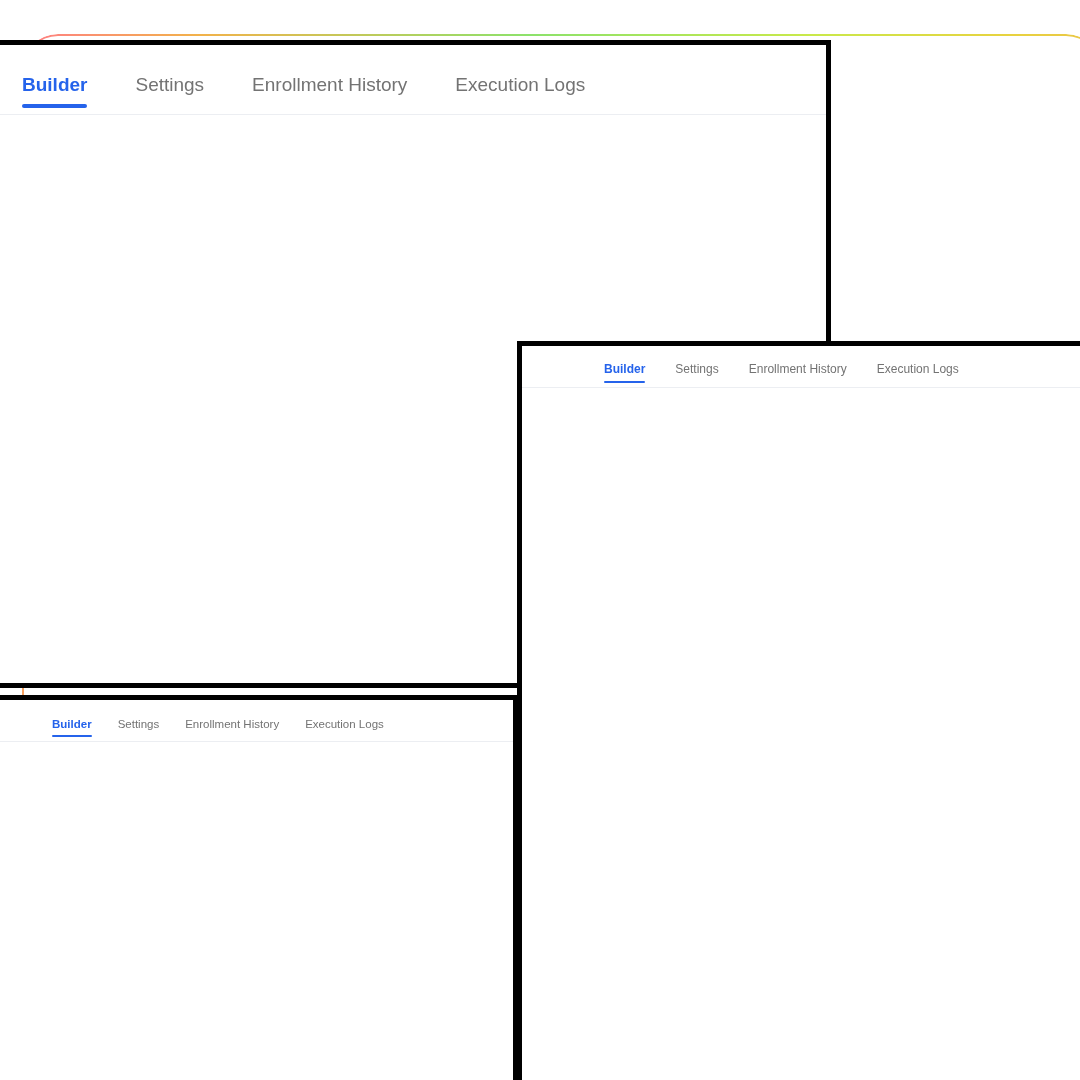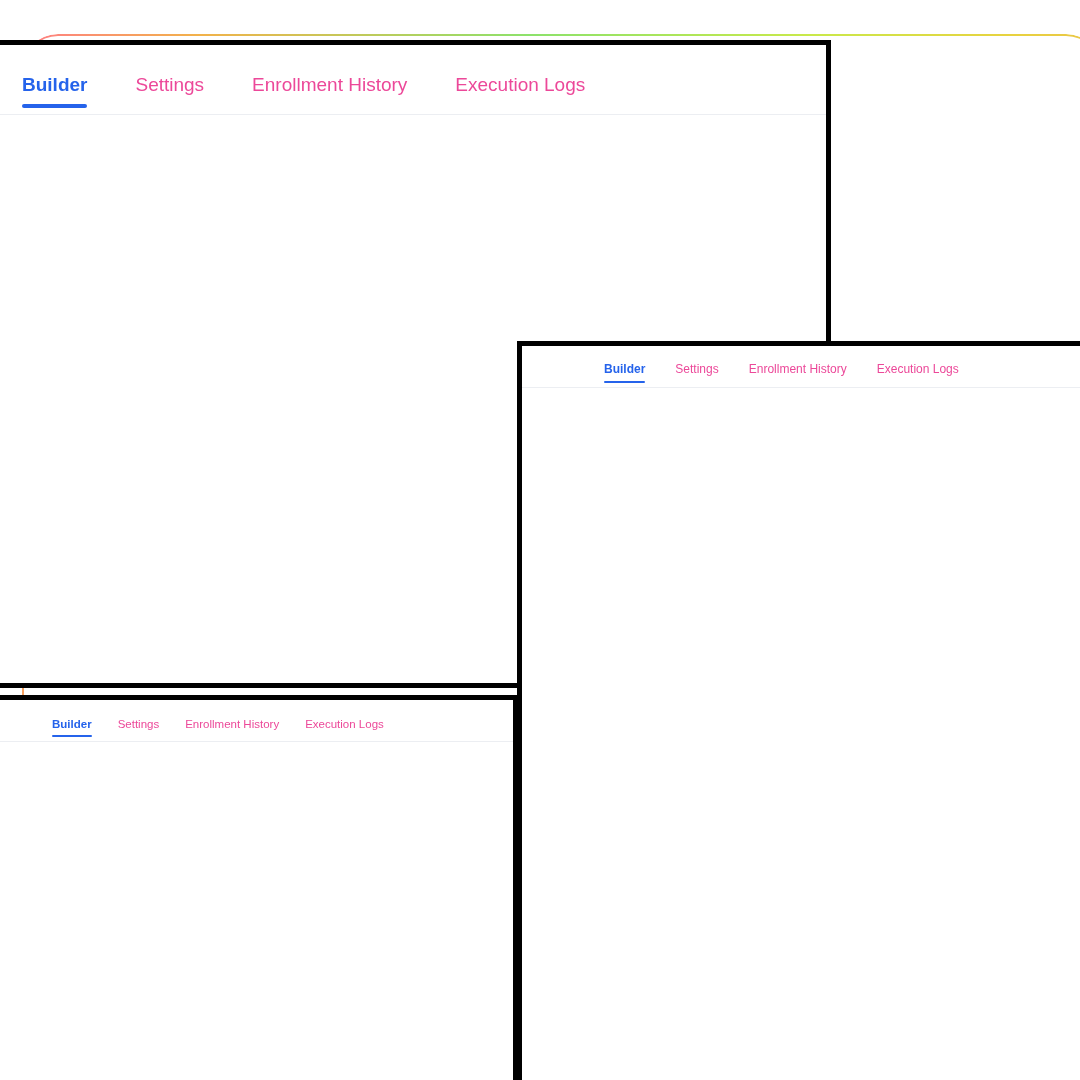--- a/index.html
+++ b/index.html
@@ -41,21 +41,21 @@
   
   .tabbar {
     display: flex;
     align-items: flex-end;
     background: #ffffff;
     border-bottom: 1px solid #eceef2;
     flex: 0 0 auto;
   }
   .tab {
     position: relative;
-    color: #ec4899;
+    color: #737373;
     white-space: nowrap;
     cursor: pointer;
   }
   .tab.active { color: #2563eb; font-weight: 700; }
   .tab.active::after {
     content: "";
     position: absolute;
     left: 0; right: 0; bottom: 0;
     background: #2563eb;
     border-radius: 2px;

